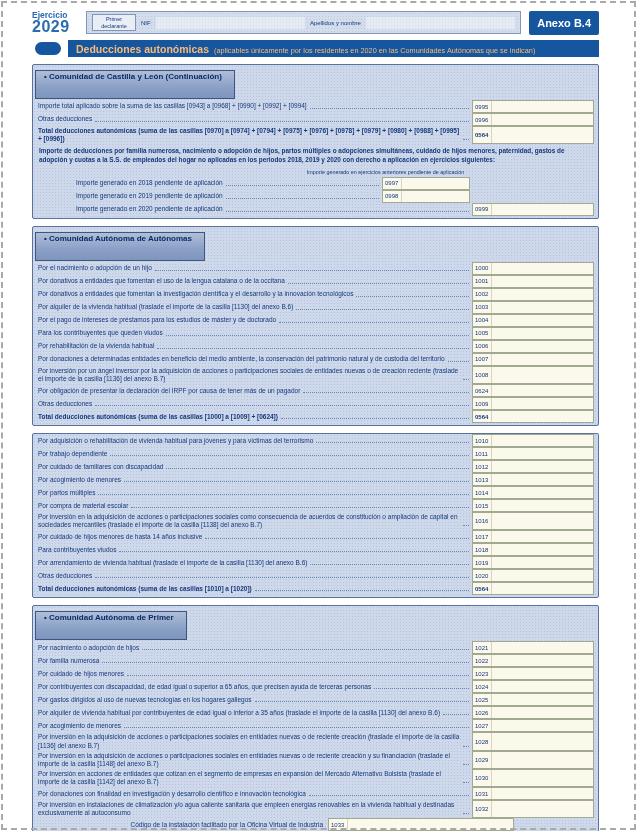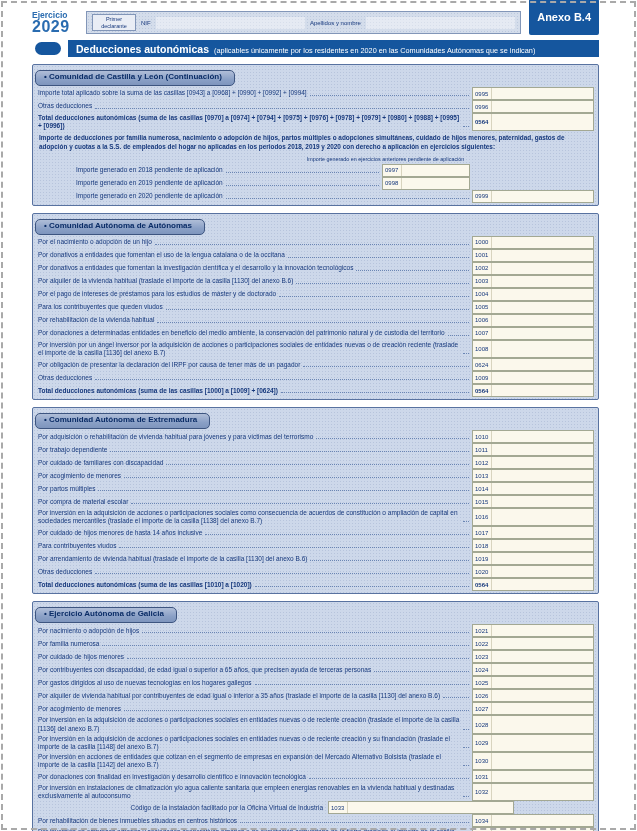--- a/index.html
+++ b/index.html
@@ -14,36 +14,36 @@
   .ej .l1 { font-size:8.5px; font-weight:bold; }
   .ej .l2 { font-size:16px; font-weight:bold; letter-spacing:0.5px; }
   .decl { flex:1; margin:1px 8px 1px 0; border:1px solid #8296b8; background-color:#d4ddeb;
     background-image:radial-gradient(#bcc9de 0.8px, transparent 0.9px); background-size:3px 3px;
     display:flex; align-items:center; padding:2px 5px; gap:5px; }
   .decl-tag { border:1px solid #8296b8; background:#e9edf5; color:#16387c; font-size:5.5px;
     text-align:center; line-height:1.15; padding:1px 3px; width:44px; }
   .decl-lbl { font-size:6px; color:#16387c; white-space:nowrap; }
   .decl-field { flex:1; height:12px; background:rgba(255,255,255,0.40); }
   .anexo { background:#15569e; color:#fff; font-weight:bold; font-size:11px;
-    display:flex; align-items:center; padding:0 8px; border-radius:2px; height:36px; margin-top:2px; }
+    display:flex; align-items:center; padding:0 8px; border-radius:2px; height:24px; margin-top:2px; }
 
   
   .titlebar { display:flex; align-items:center; margin:5px 0 2px; }
   .pill { width:26px; height:13px; border-radius:8px; background:#15569e; margin:0 7px 0 3px; flex:none; }
-  .tbar { flex:1; background:#15569e; color:#ffffff; padding:2.5px 8px; display:flex; align-items:baseline; gap:5px; }
+  .tbar { flex:1; background:#15569e; color:#fdba74; padding:2.5px 8px; display:flex; align-items:baseline; gap:5px; }
   .tbar .main { font-weight:bold; font-size:10.5px; white-space:nowrap; }
   .tbar .sub { font-size:7.3px; }
 
   
   .section { border:1px solid #5872a0; border-radius:2px; margin-top:7px;
     background-color:#cdd8ea; background-image:radial-gradient(#b7c4dc 0.8px, transparent 0.9px);
     background-size:3px 3px; padding:0 4px 2px 5px; }
   .tab { display:inline-block; background:linear-gradient(180deg,#b0bed8 0%,#8aa0c6 60%,#7e95bd 100%);
-    border:1px solid #3d5580; border-radius:5px; color:#0a2c66; font-weight:bold; font-size:8px;
-    padding:1px 12px 4px 8px; margin:-1px 0 1px -3px; position:relative; z-index:2; white-space:nowrap; }
+    border:1px solid #3d5580; border-radius:0; color:#0a2c66; font-weight:bold; font-size:8px;
+    padding:1px 12px 17px 8px; margin:-1px 0 1px -3px; position:relative; z-index:2; white-space:nowrap; }
 
   .row { display:flex; align-items:stretch; min-height:12.6px; }
   .lbl { color:#16387c; font-size:6.5px; line-height:1.25; align-self:center; padding:1px 0; }
   .lbl.b { font-weight:bold; }
   .leader { flex:1; border-bottom:1px dotted #6b86b4; margin:0 3px 4px 3px; min-width:6px; align-self:stretch; }
   .cell { width:122px; flex:none; display:flex; align-items:center; background:#fbf8ec;
     border:1px solid #a3a893; }
   .code { font-size:6px; color:#16387c; padding:0 2px 0 2px; width:18px; flex:none; }
   .code.b { font-weight:bold; }
   .box { flex:1; height:100%; min-height:11px; background:#fbf8ec; border-left:1px solid #d8d4bf; }
@@ -215,21 +215,21 @@
             <div class="box"></div>
           </div>
         </div><div class="row std">
           <div class="lbl b">Total deducciones autonómicas (suma de las casillas [1000] a [1009] + [0624])</div>
           <div class="leader"></div>
           <div class="cell">
             <div class="code b">0564</div>
             <div class="box"></div>
           </div>
         </div></div>
-      <div class="section"><div class="tab">•  Comunidad Autónoma de Extremadura</div><div class="row std">
+      <div class="section"><div class="row std">
           <div class="lbl">Por adquisición o rehabilitación de vivienda habitual para jóvenes y para víctimas del terrorismo</div>
           <div class="leader"></div>
           <div class="cell">
             <div class="code">1010</div>
             <div class="box"></div>
           </div>
         </div><div class="row std">
           <div class="lbl">Por trabajo dependiente</div>
           <div class="leader"></div>
           <div class="cell">
@@ -300,21 +300,21 @@
             <div class="box"></div>
           </div>
         </div><div class="row std">
           <div class="lbl b">Total deducciones autonómicas (suma de las casillas [1010] a [1020])</div>
           <div class="leader"></div>
           <div class="cell">
             <div class="code b">0564</div>
             <div class="box"></div>
           </div>
         </div></div>
-      <div class="section"><div class="tab">•  Ejercicio Autónoma de Galicia</div><div class="row std">
+      <div class="section"><div class="tab">•  Comunidad Autónoma de Primer</div><div class="row std">
           <div class="lbl">Por nacimiento o adopción de hijos</div>
           <div class="leader"></div>
           <div class="cell">
             <div class="code">1021</div>
             <div class="box"></div>
           </div>
         </div><div class="row std">
           <div class="lbl">Por familia numerosa</div>
           <div class="leader"></div>
           <div class="cell">

